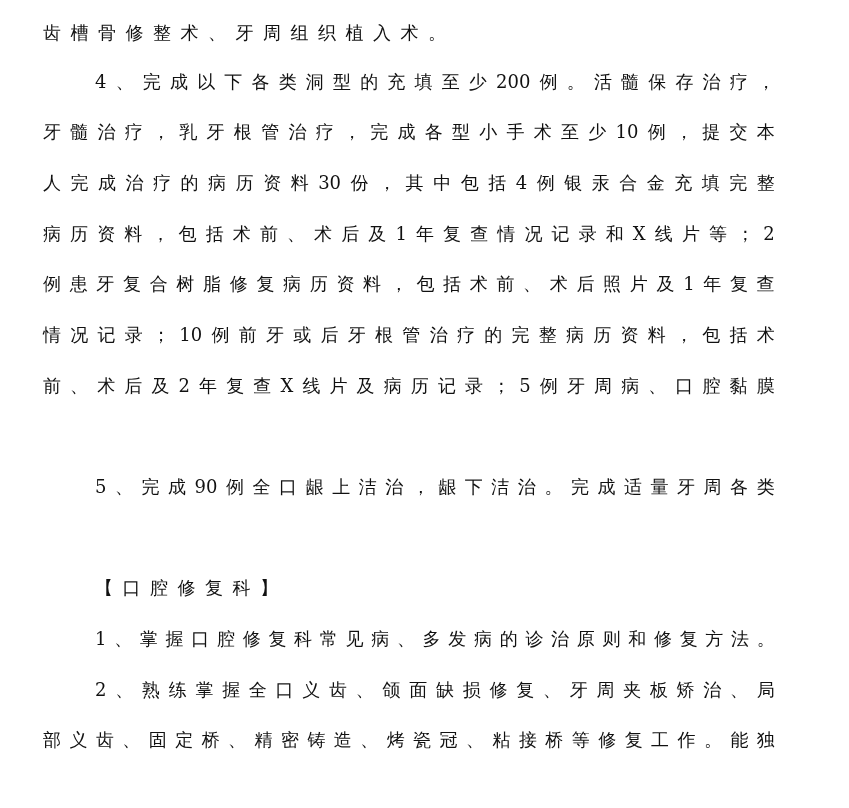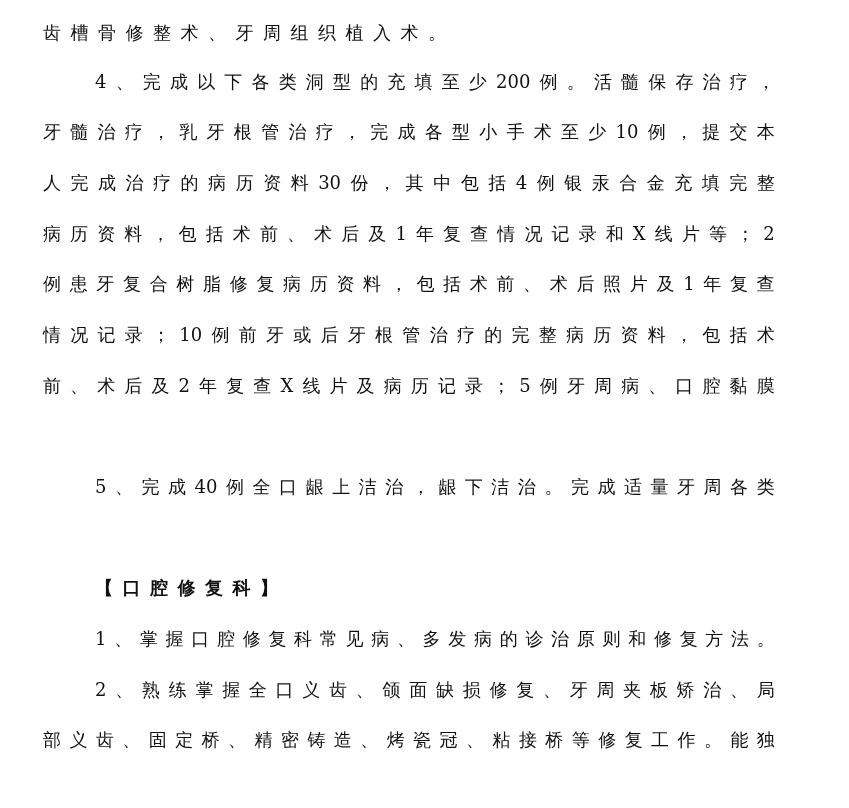--- a/index.html
+++ b/index.html
@@ -5,21 +5,21 @@
   html, body { margin: 0; padding: 0; background: #ffffff; }
   body { width: 849px; height: 808px; overflow: hidden; position: relative;
          font-family: "DejaVu Serif", "Liberation Serif", serif; color: #111; }
   .page { position: absolute; left: 0; top: 16px; width: 849px; height: 668px; }
   .line { position: absolute; left: 43px; height: 24px; font-size: 18px; line-height: 24px;
           white-space: nowrap; display: flex; justify-content: space-between; }
   .line.indent { left: 95px; }
   .line.full { width: 732px; }
   .line.indent.full { width: 680px; }
   .line.partial { letter-spacing: 9.5px; display: block; }
-  .heading { font-weight: bold; }
+  .heading { font-weight: normal; }
 </style>
 </head>
 <body>
 
 <div class="page">
   <div class="line partial" style="top:5px">齿槽骨修整术、牙周组织植入术。</div>
   <div class="line indent full" style="top:54px">
       <span>4</span>
       <span>、</span>
       <span>完</span>
@@ -221,21 +221,21 @@
       <span>口</span>
       <span>腔</span>
       <span>黏</span>
       <span>膜</span>
     </div>
   <div class="line indent full" style="top:459px">
       <span>5</span>
       <span>、</span>
       <span>完</span>
       <span>成</span>
-      <span>40</span>
+      <span>90</span>
       <span>例</span>
       <span>全</span>
       <span>口</span>
       <span>龈</span>
       <span>上</span>
       <span>洁</span>
       <span>治</span>
       <span>，</span>
       <span>龈</span>
       <span>下</span>

